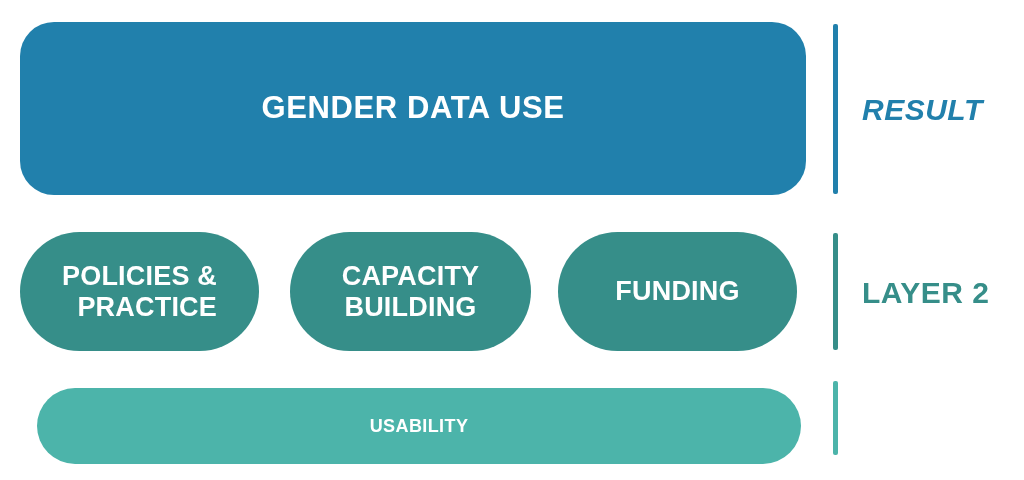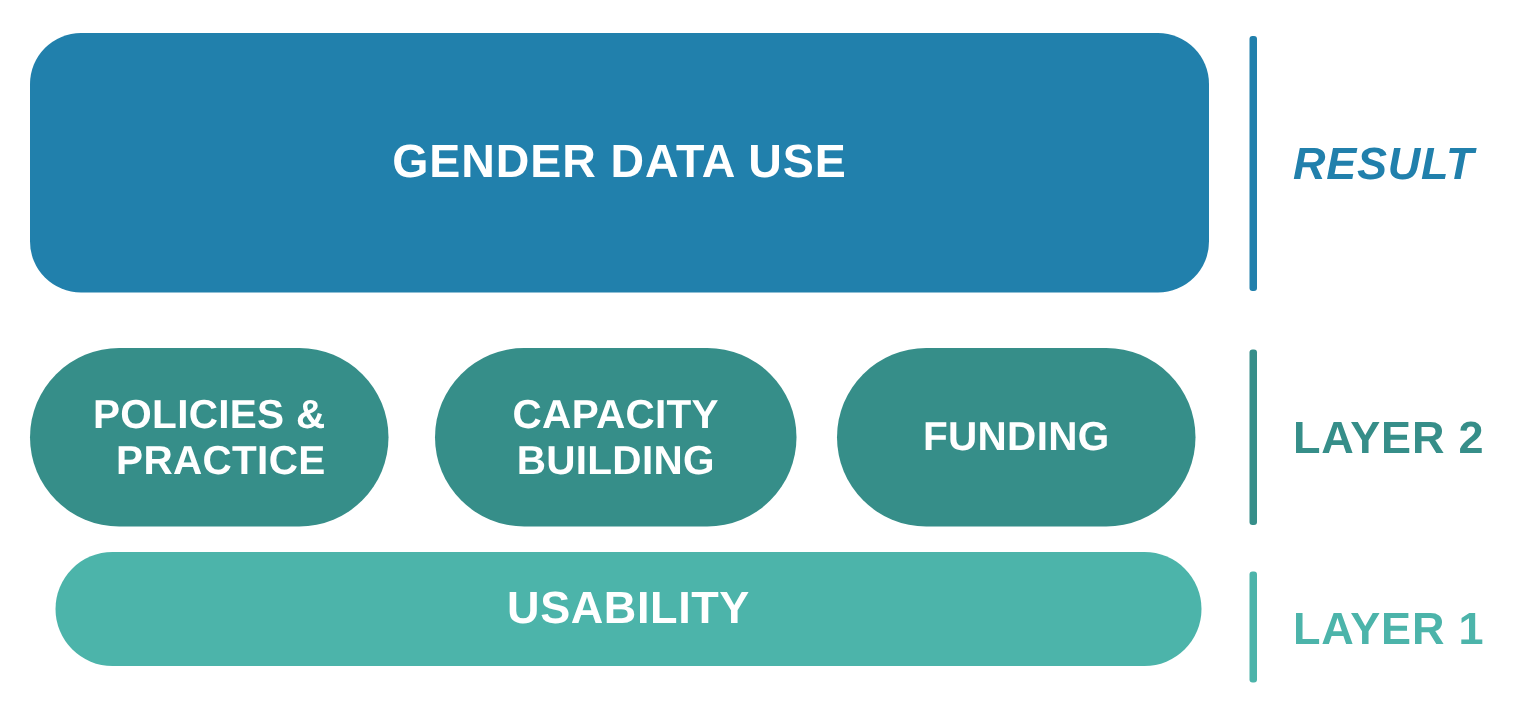--- a/index.html
+++ b/index.html
@@ -57,26 +57,26 @@
     font-size: 27px;
     letter-spacing: 0.2px;
   }
   #policies-box { left: 20px;  width: 239px; text-align: right; }
   #capacity-box { left: 290px; width: 241px; }
   #funding-box  { left: 558px; width: 239px; }
 
   
   #usability-box {
     left: 37px;
-    top: 368px;
+    top: 388px;
     width: 764px;
     height: 76px;
     background: #4cb4aa;
     border-radius: 38px;
-    font-size: 30px;
+    font-size: 18px;
     letter-spacing: 0.4px;
   }
 
   
   .legend-rule {
     position: absolute;
     left: 833px;
     width: 5px;
     border-radius: 2px;
   }
@@ -129,15 +129,14 @@
     <span>USABILITY</span>
   </div>
 
   <div class="legend-rule" id="rule-result"></div>
   <div class="legend-label" id="label-result">RESULT</div>
 
   <div class="legend-rule" id="rule-layer2"></div>
   <div class="legend-label" id="label-layer2">LAYER 2</div>
 
   <div class="legend-rule" id="rule-layer1"></div>
-  <div class="legend-label" id="label-layer1">LAYER 1</div>
 
 </div>
 
 </body></html>

